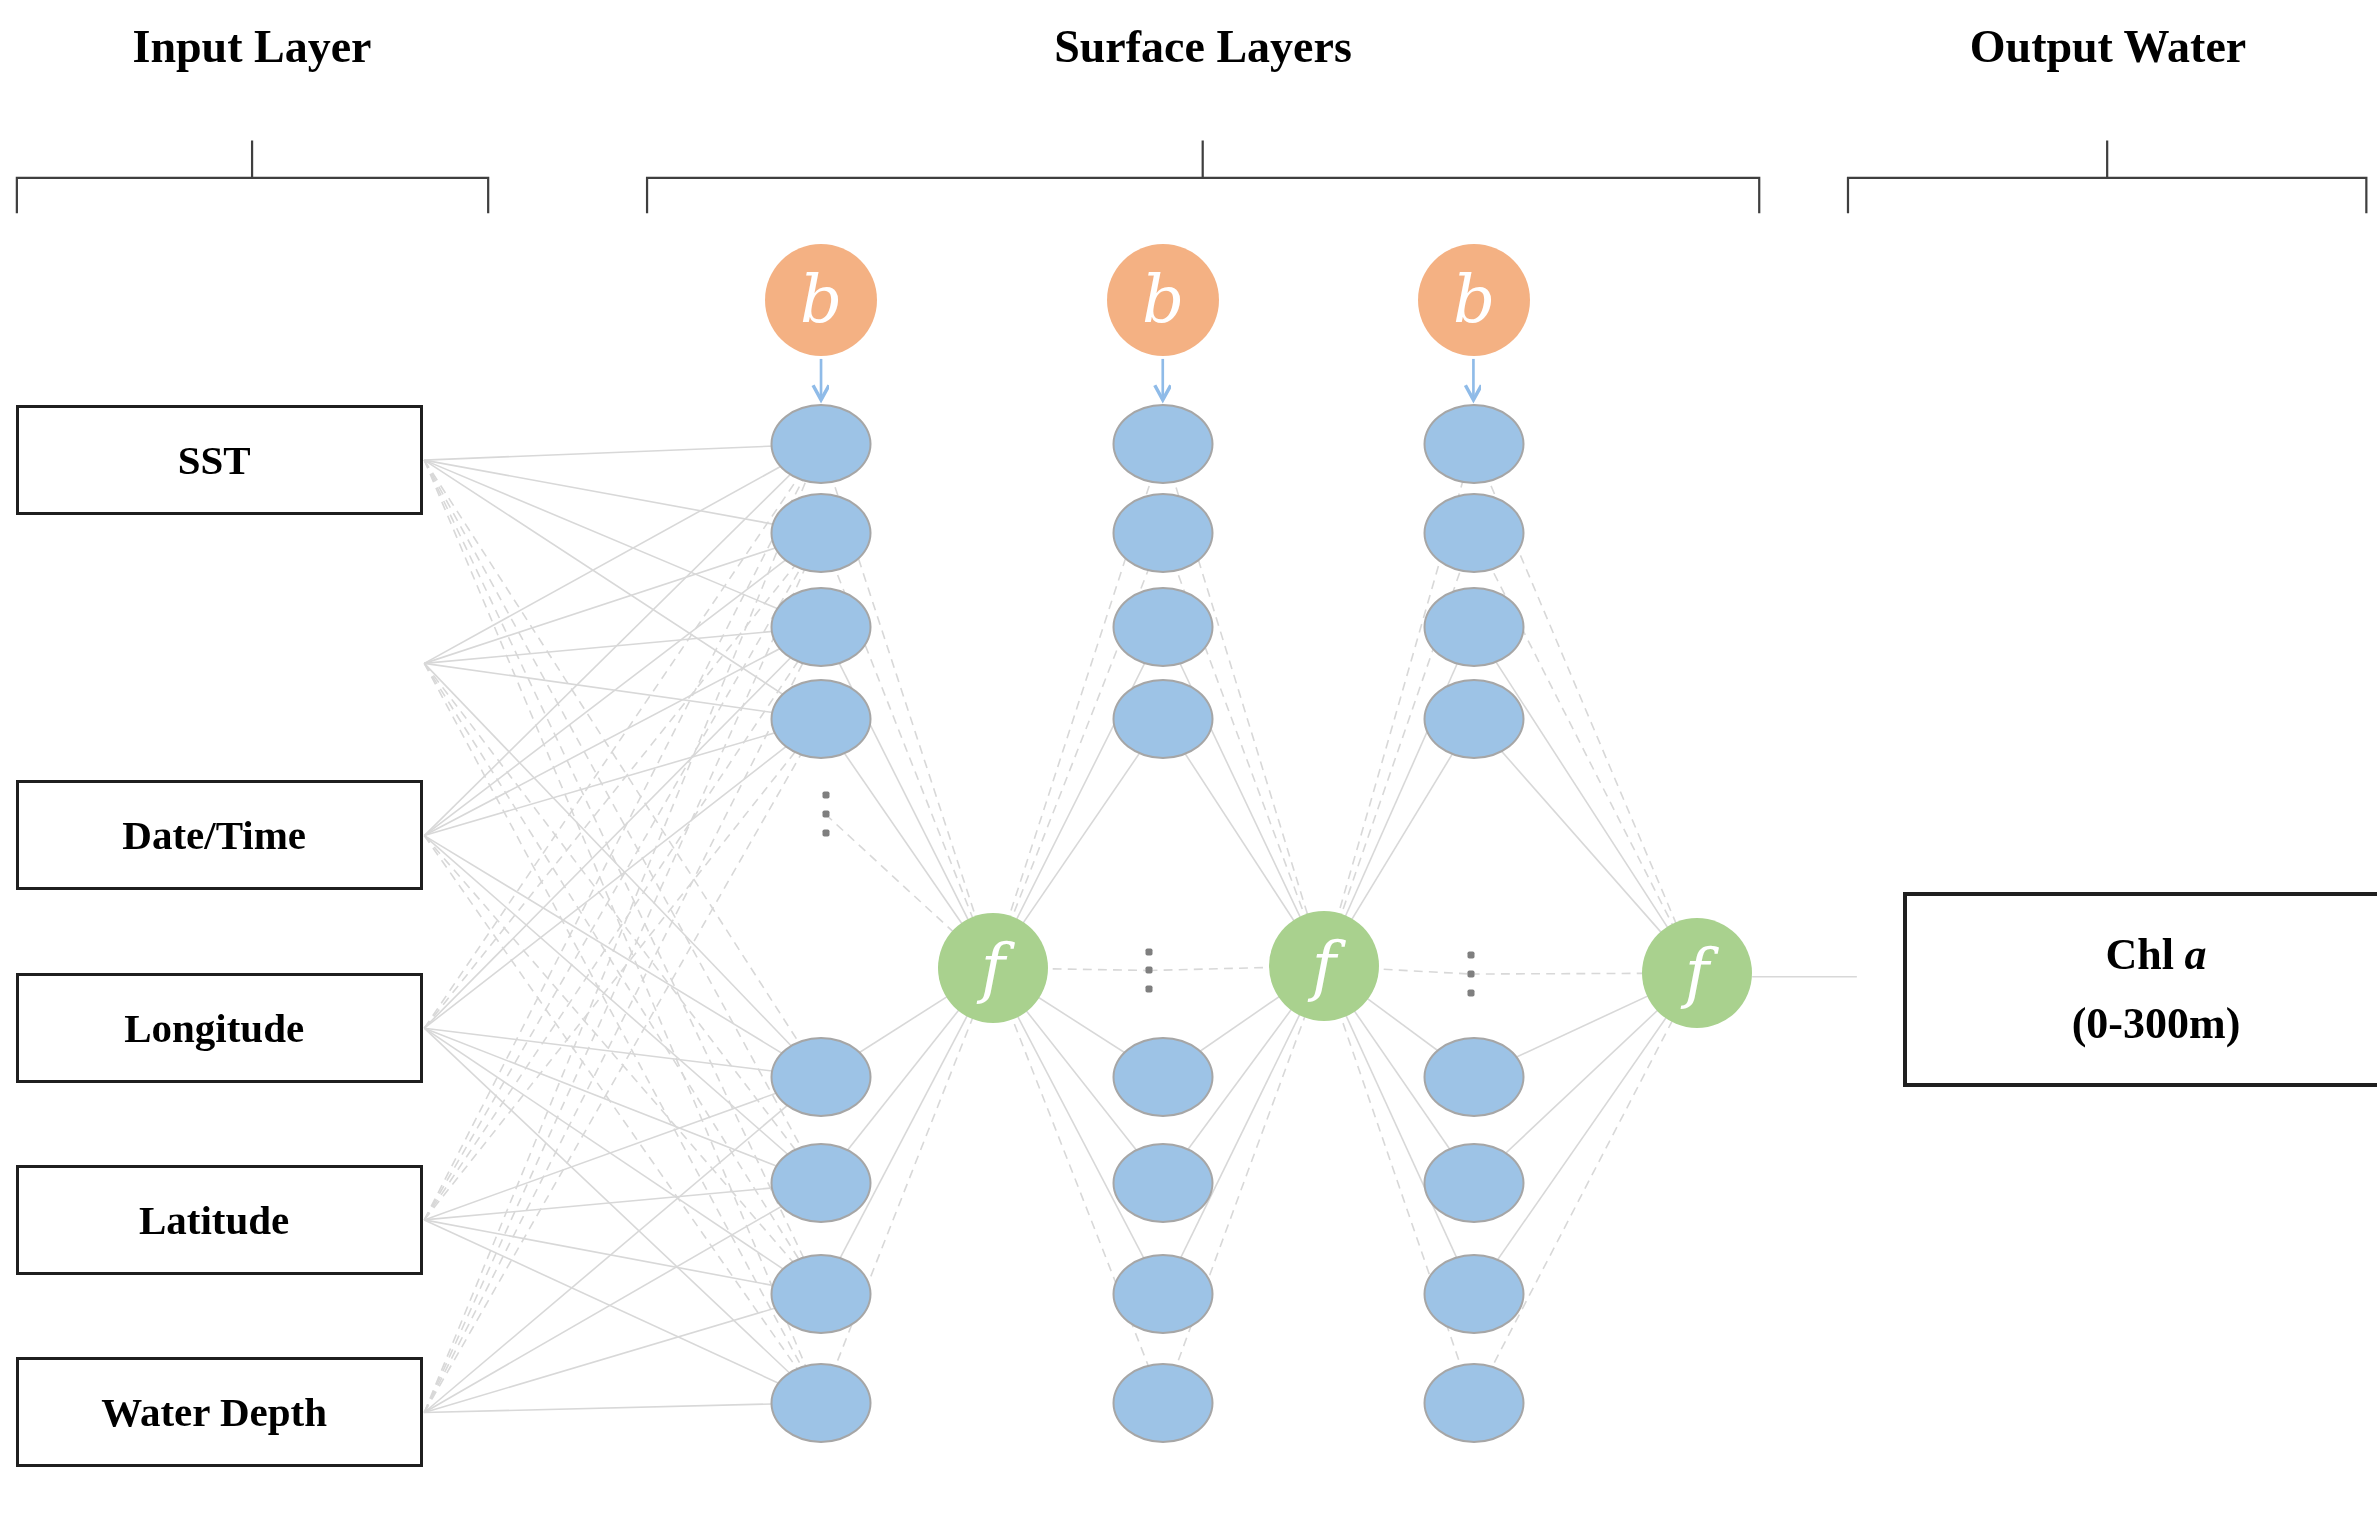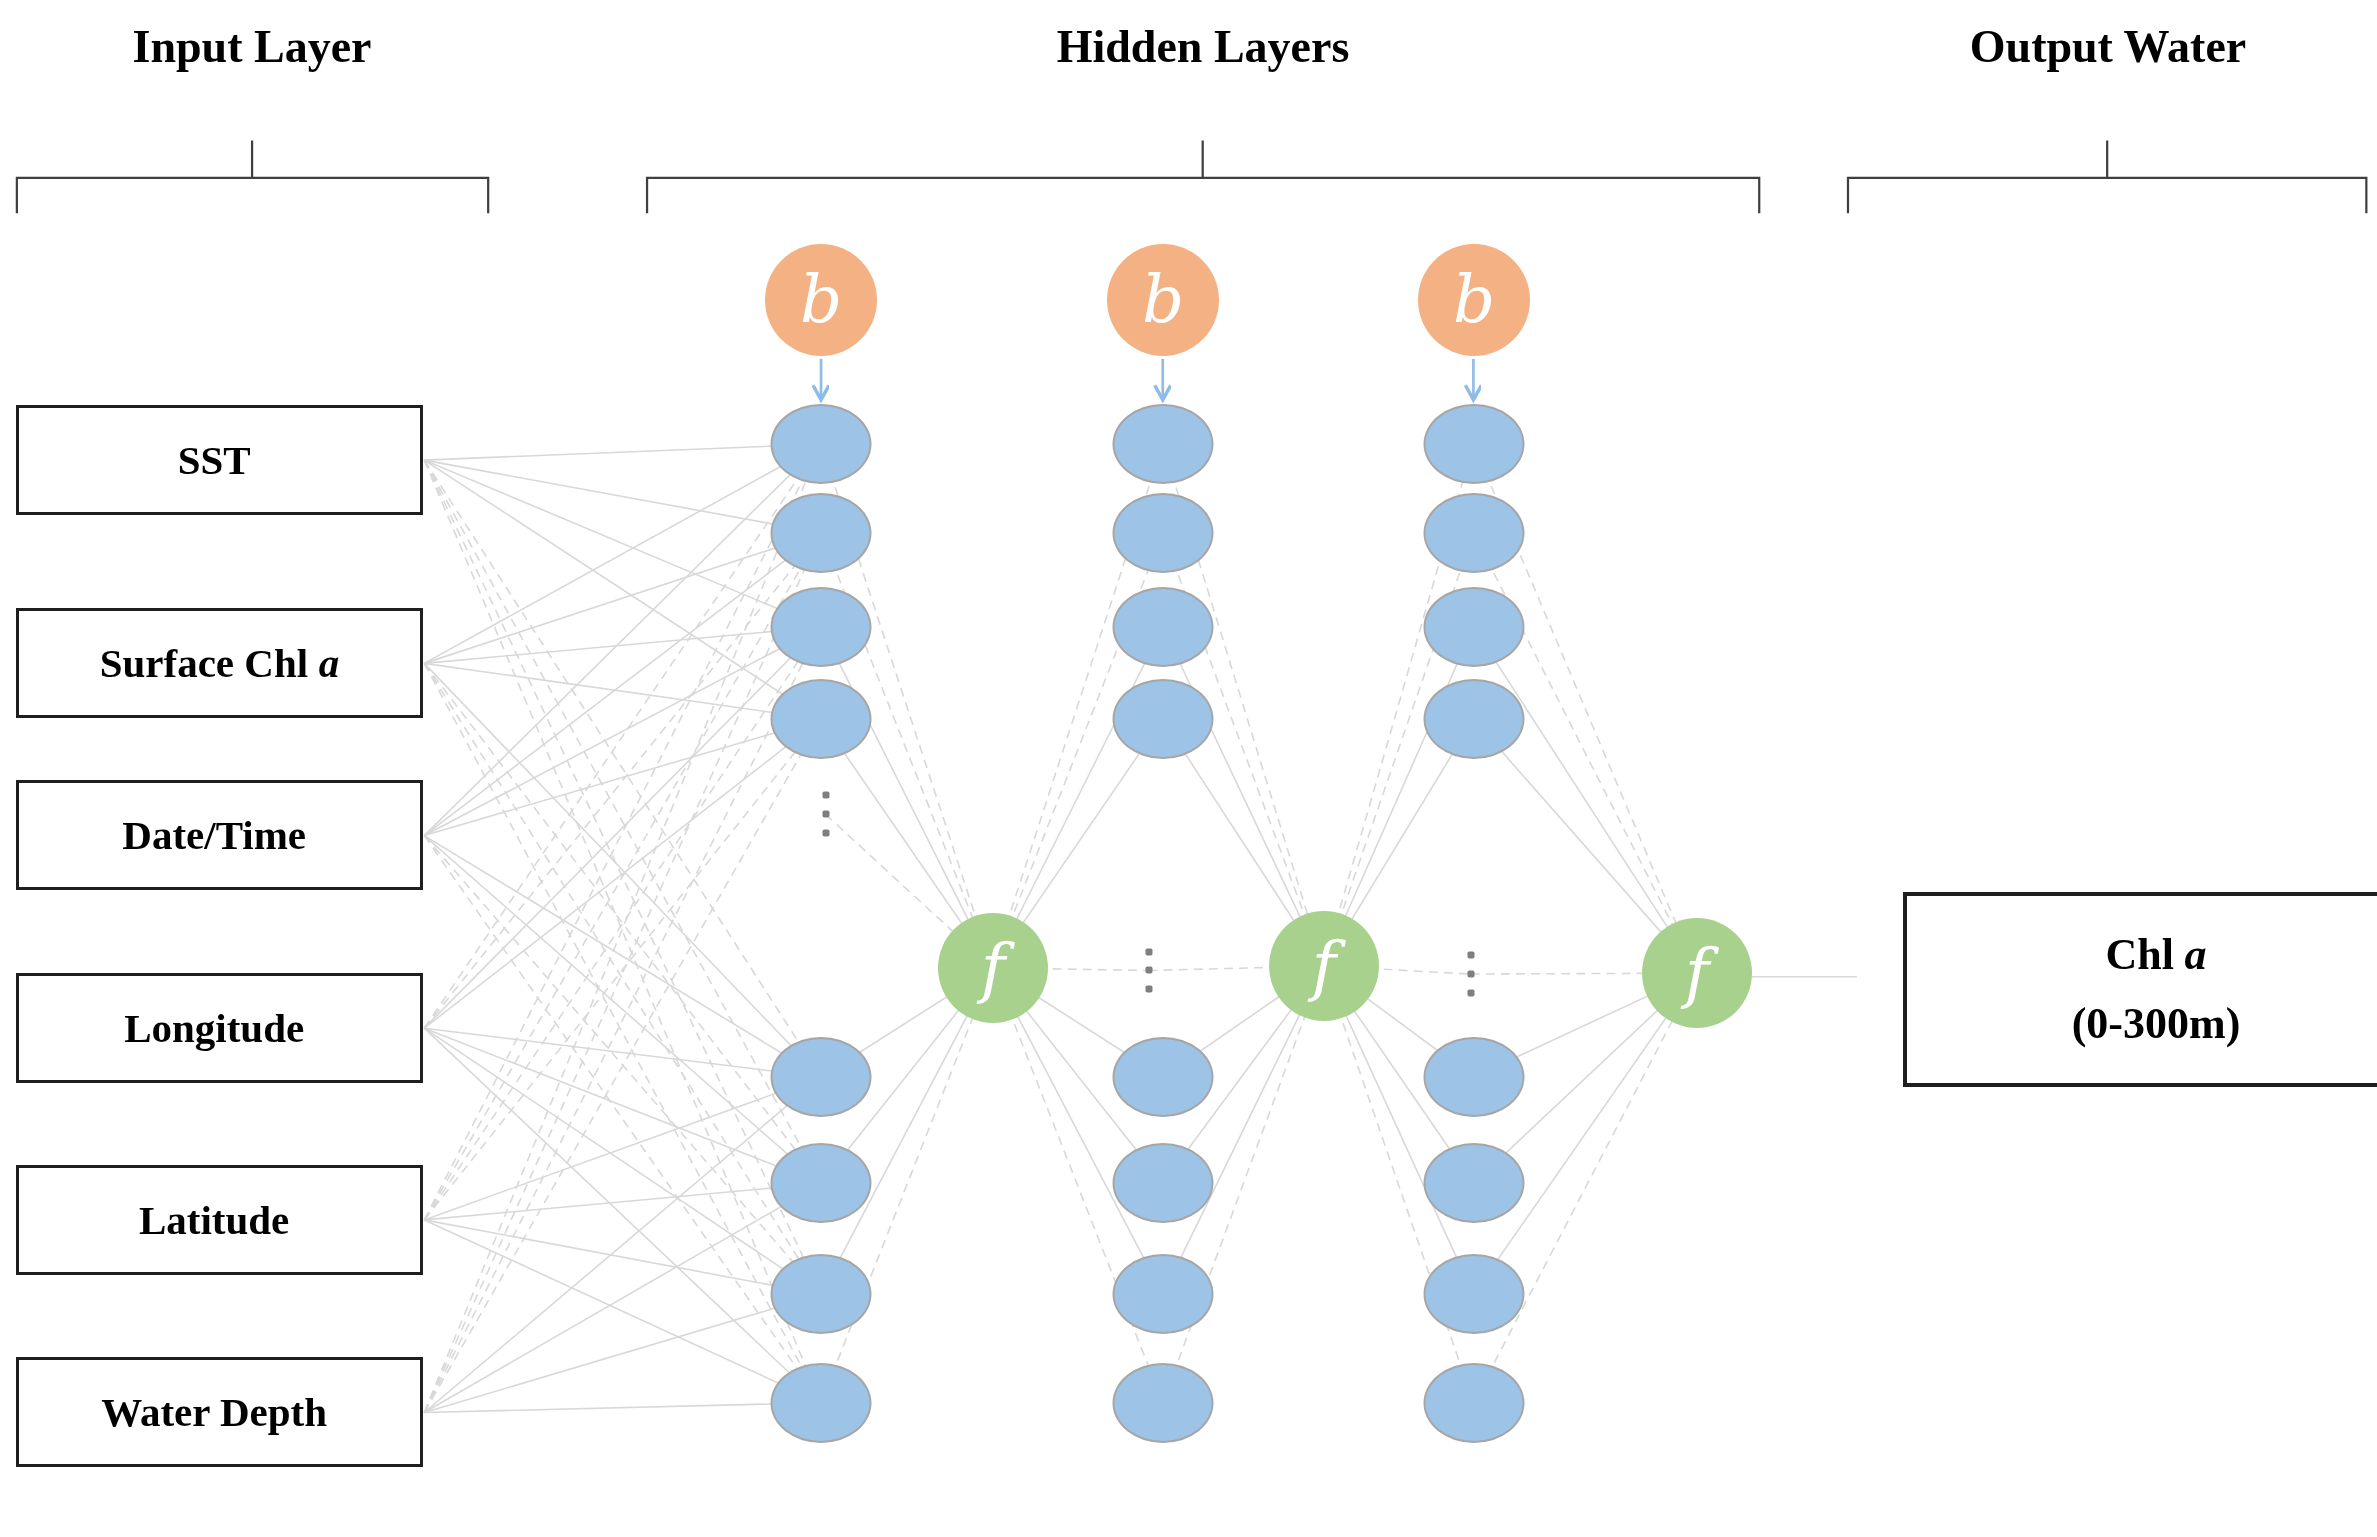--- a/index.html
+++ b/index.html
@@ -137,30 +137,26 @@
     <path class="bracket" d="M729,240 L729,200 L1982,200 L1982,240 M1355,200 L1355,158" fill="none" stroke-width="2.5" stroke="#3F3F3F"></path>
     <path class="bracket" d="M2082,240 L2082,200 L2666,200 L2666,240 M2374,200 L2374,158" fill="none" stroke-width="2.5" stroke="#3F3F3F"></path>
     <g id="arrowgroup">
         <line x1="925" y1="404" x2="925" y2="449" stroke="#8FBBE8" stroke-width="3" marker-end="url(#arrblue)"></line>
         <line x1="1310" y1="404" x2="1310" y2="449" stroke="#8FBBE8" stroke-width="3" marker-end="url(#arrblue)"></line>
         <line x1="1660" y1="404" x2="1660" y2="449" stroke="#8FBBE8" stroke-width="3" marker-end="url(#arrblue)"></line>
       </g>
   </svg>
 
   <div class="title" style="left:252px">Input Layer</div>
-  <div class="title" style="left:1203px">Hidden Layers</div>
+  <div class="title" style="left:1203px">Surface Layers</div>
   <div class="title" style="left:2108px">Output Water</div>
 
   <div class="inbox" style="top:405px">
     <span>SST</span>
       <span class="it"></span>
-  </div>
-  <div class="inbox" style="top:608px">
-    <span>Surface Chl</span>
-      <span class="it">a</span>
   </div>
   <div class="inbox" style="top:780px">
     <span>Date/Time</span>
       <span class="it"></span>
   </div>
   <div class="inbox" style="top:973px">
     <span>Longitude</span>
       <span class="it"></span>
   </div>
   <div class="inbox" style="top:1165px">

